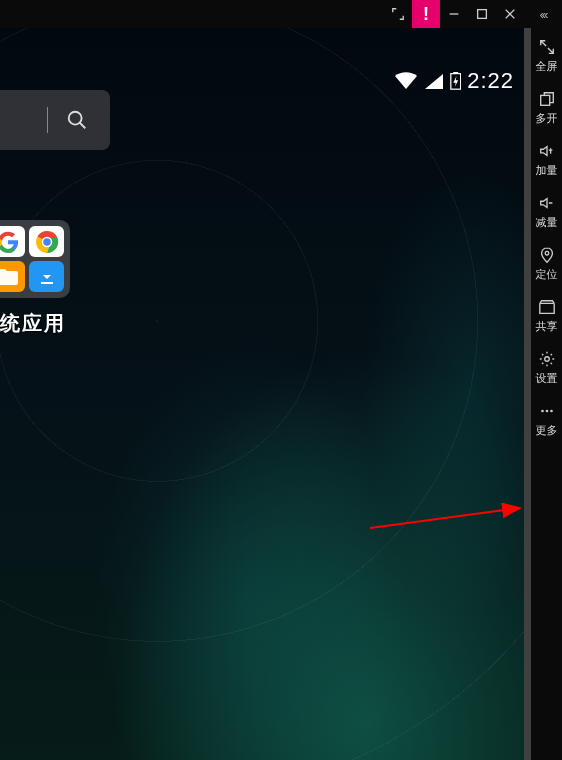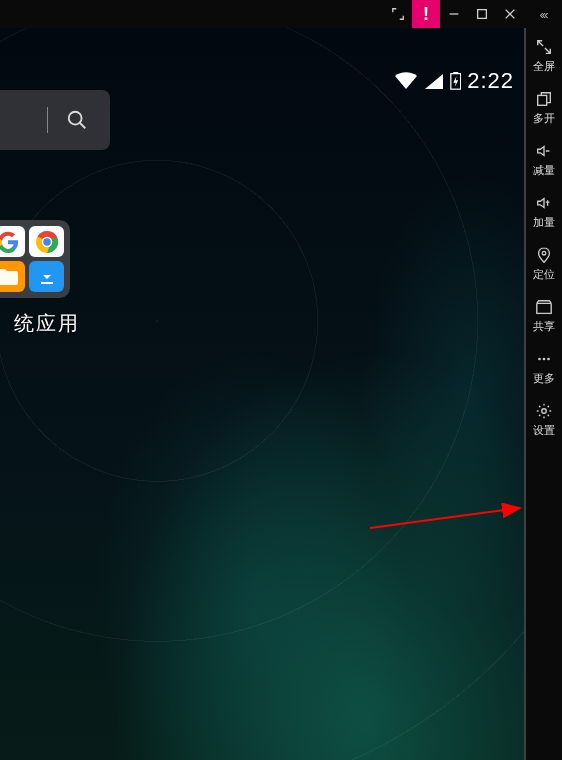--- a/index.html
+++ b/index.html
@@ -5,21 +5,21 @@
     * {margin:0;padding:0;box-sizing:border-box;font-family:"Microsoft YaHei",Arial,sans-serif;}
     body {width:562px;height:760px;background:#000;overflow:hidden;position:relative;}
     
     
     .titlebar {height:28px;background:#0a0a0a;display:flex;justify-content:flex-end;align-items:center;position:relative;z-index:10;}
     .titlebar-btn {width:28px;height:28px;display:flex;align-items:center;justify-content:center;color:#ccc;cursor:pointer;}
     .titlebar-btn.alert {background:#e6006b;color:#fff;font-weight:bold;font-size:18px;}
     .titlebar-btn svg {width:14px;height:14px;}
     
     
-    .right-rail {position:absolute;right:0;top:28px;bottom:0;width:38px;background:#0a0a0a;border-left:2px solid #404040;z-index:9;padding-top:2px;}
+    .right-rail {position:absolute;right:0;top:28px;bottom:0;width:38px;background:#0a0a0a;border-left:7px solid #404040;z-index:9;padding-top:2px;}
     .rail-item {display:flex;flex-direction:column;align-items:center;gap:3px;padding:8px 0;cursor:pointer;color:#ccc;}
     .rail-item svg {width:18px;height:18px;}
     .rail-item .rail-label {font-size:11px;color:#ddd;}
     
     
     .phone {position:absolute;left:0;top:28px;right:38px;bottom:0;background:#07121a;overflow:hidden;}
     .aurora {position:absolute;inset:0;background:
       radial-gradient(ellipse 420px 620px at 70% 95%, rgba(20,120,100,0.55), transparent 60%),
       radial-gradient(ellipse 260px 420px at 48% 78%, rgba(10,60,60,0.6), transparent 60%),
       radial-gradient(ellipse 200px 400px at 90% 50%, rgba(10,80,80,0.35), transparent 55%),
@@ -37,21 +37,21 @@
     .search-widget svg {width:22px;height:22px;stroke:#ddd;}
     
     
     .app-folder {position:absolute;left:-16px;top:192px;width:86px;height:78px;background:#3a3d41;border-radius:10px;padding:6px;display:grid;grid-template-columns:1fr 1fr;grid-template-rows:1fr 1fr;gap:4px;z-index:2;}
     .app-icon {border-radius:6px;display:flex;align-items:center;justify-content:center;font-size:20px;}
     .ic-google {background:#fff;}
     .ic-chrome {background:#fff;}
     .ic-files {background:#ff9800;}
     .ic-dl {background:#2196f3;color:#fff;}
     
-    .folder-label {position:absolute;left:14px;top:282px;font-size:20px;font-weight:400;color:#fff;letter-spacing:2px;text-shadow:0 1px 2px #000;z-index:2;}
+    .folder-label {position:absolute;left:0;top:282px;font-size:20px;font-weight:700;color:#fff;letter-spacing:2px;text-shadow:0 1px 2px #000;z-index:2;}
     
     
     .arrow {position:absolute;left:370px;top:475px;z-index:5;}
     
     .stroke-ccc {stroke:#ccc;fill:none;stroke-width:1.5;}
   </style>
 </head>
 <body>
 
 <div class="titlebar">
@@ -88,57 +88,57 @@
   </div>
   <div class="rail-item">
     <svg viewBox="0 0 20 20" class="stroke-ccc">
         <rect x="3" y="6" width="10" height="11"></rect>
         <path d="M7 6V3h10v11h-4"></path>
       </svg>
     <span class="rail-label">多开</span>
   </div>
   <div class="rail-item">
     <svg viewBox="0 0 20 20" class="stroke-ccc">
+        <path d="M3 8v4h3l4 3V5L6 8zM14 7v6M12 9h4"></path>
+      </svg>
+    <span class="rail-label">加量</span>
+  </div>
+  <div class="rail-item">
+    <svg viewBox="0 0 20 20" class="stroke-ccc">
         <path d="M3 8v4h3l4 3V5L6 8zM12 10h4"></path>
       </svg>
     <span class="rail-label">减量</span>
-  </div>
-  <div class="rail-item">
-    <svg viewBox="0 0 20 20" class="stroke-ccc">
-        <path d="M3 8v4h3l4 3V5L6 8zM14 7v6M12 9h4"></path>
-      </svg>
-    <span class="rail-label">加量</span>
   </div>
   <div class="rail-item">
     <svg viewBox="0 0 20 20" class="stroke-ccc">
         <path d="M10 2C6.7 2 4 4.7 4 8c0 4 6 10 6 10s6-6 6-10c0-3.3-2.7-6-6-6z"></path>
         <circle cx="10" cy="8" r="2"></circle>
       </svg>
     <span class="rail-label">定位</span>
   </div>
   <div class="rail-item">
     <svg viewBox="0 0 20 20" class="stroke-ccc">
         <path d="M2 6l2-3h12l2 3M2 6v11h16V6M2 6h16"></path>
       </svg>
     <span class="rail-label">共享</span>
+  </div>
+  <div class="rail-item">
+    <svg viewBox="0 0 20 20" class="stroke-ccc">
+        <circle cx="10" cy="10" r="2.5"></circle>
+        <path d="M10 2v2M10 16v2M18 10h-2M4 10H2M15.5 4.5l-1.4 1.4M5.9 14.1l-1.4 1.4M15.5 15.5l-1.4-1.4M5.9 5.9L4.5 4.5"></path>
+      </svg>
+    <span class="rail-label">设置</span>
   </div>
   <div class="rail-item">
     <svg viewBox="0 0 20 20" fill="#ccc">
         <circle cx="5" cy="10" r="1.5"></circle>
         <circle cx="10" cy="10" r="1.5"></circle>
         <circle cx="15" cy="10" r="1.5"></circle>
       </svg>
     <span class="rail-label">更多</span>
-  </div>
-  <div class="rail-item">
-    <svg viewBox="0 0 20 20" class="stroke-ccc">
-        <circle cx="10" cy="10" r="2.5"></circle>
-        <path d="M10 2v2M10 16v2M18 10h-2M4 10H2M15.5 4.5l-1.4 1.4M5.9 14.1l-1.4 1.4M15.5 15.5l-1.4-1.4M5.9 5.9L4.5 4.5"></path>
-      </svg>
-    <span class="rail-label">设置</span>
   </div>
 </div>
 
 <div class="phone">
   <div class="aurora"></div>
 
   <div class="statusbar">
     <svg viewBox="0 0 24 18">
         <path fill="#fff" d="M12 17L1 4c6-5 16-5 22 0z"></path>
       </svg>

